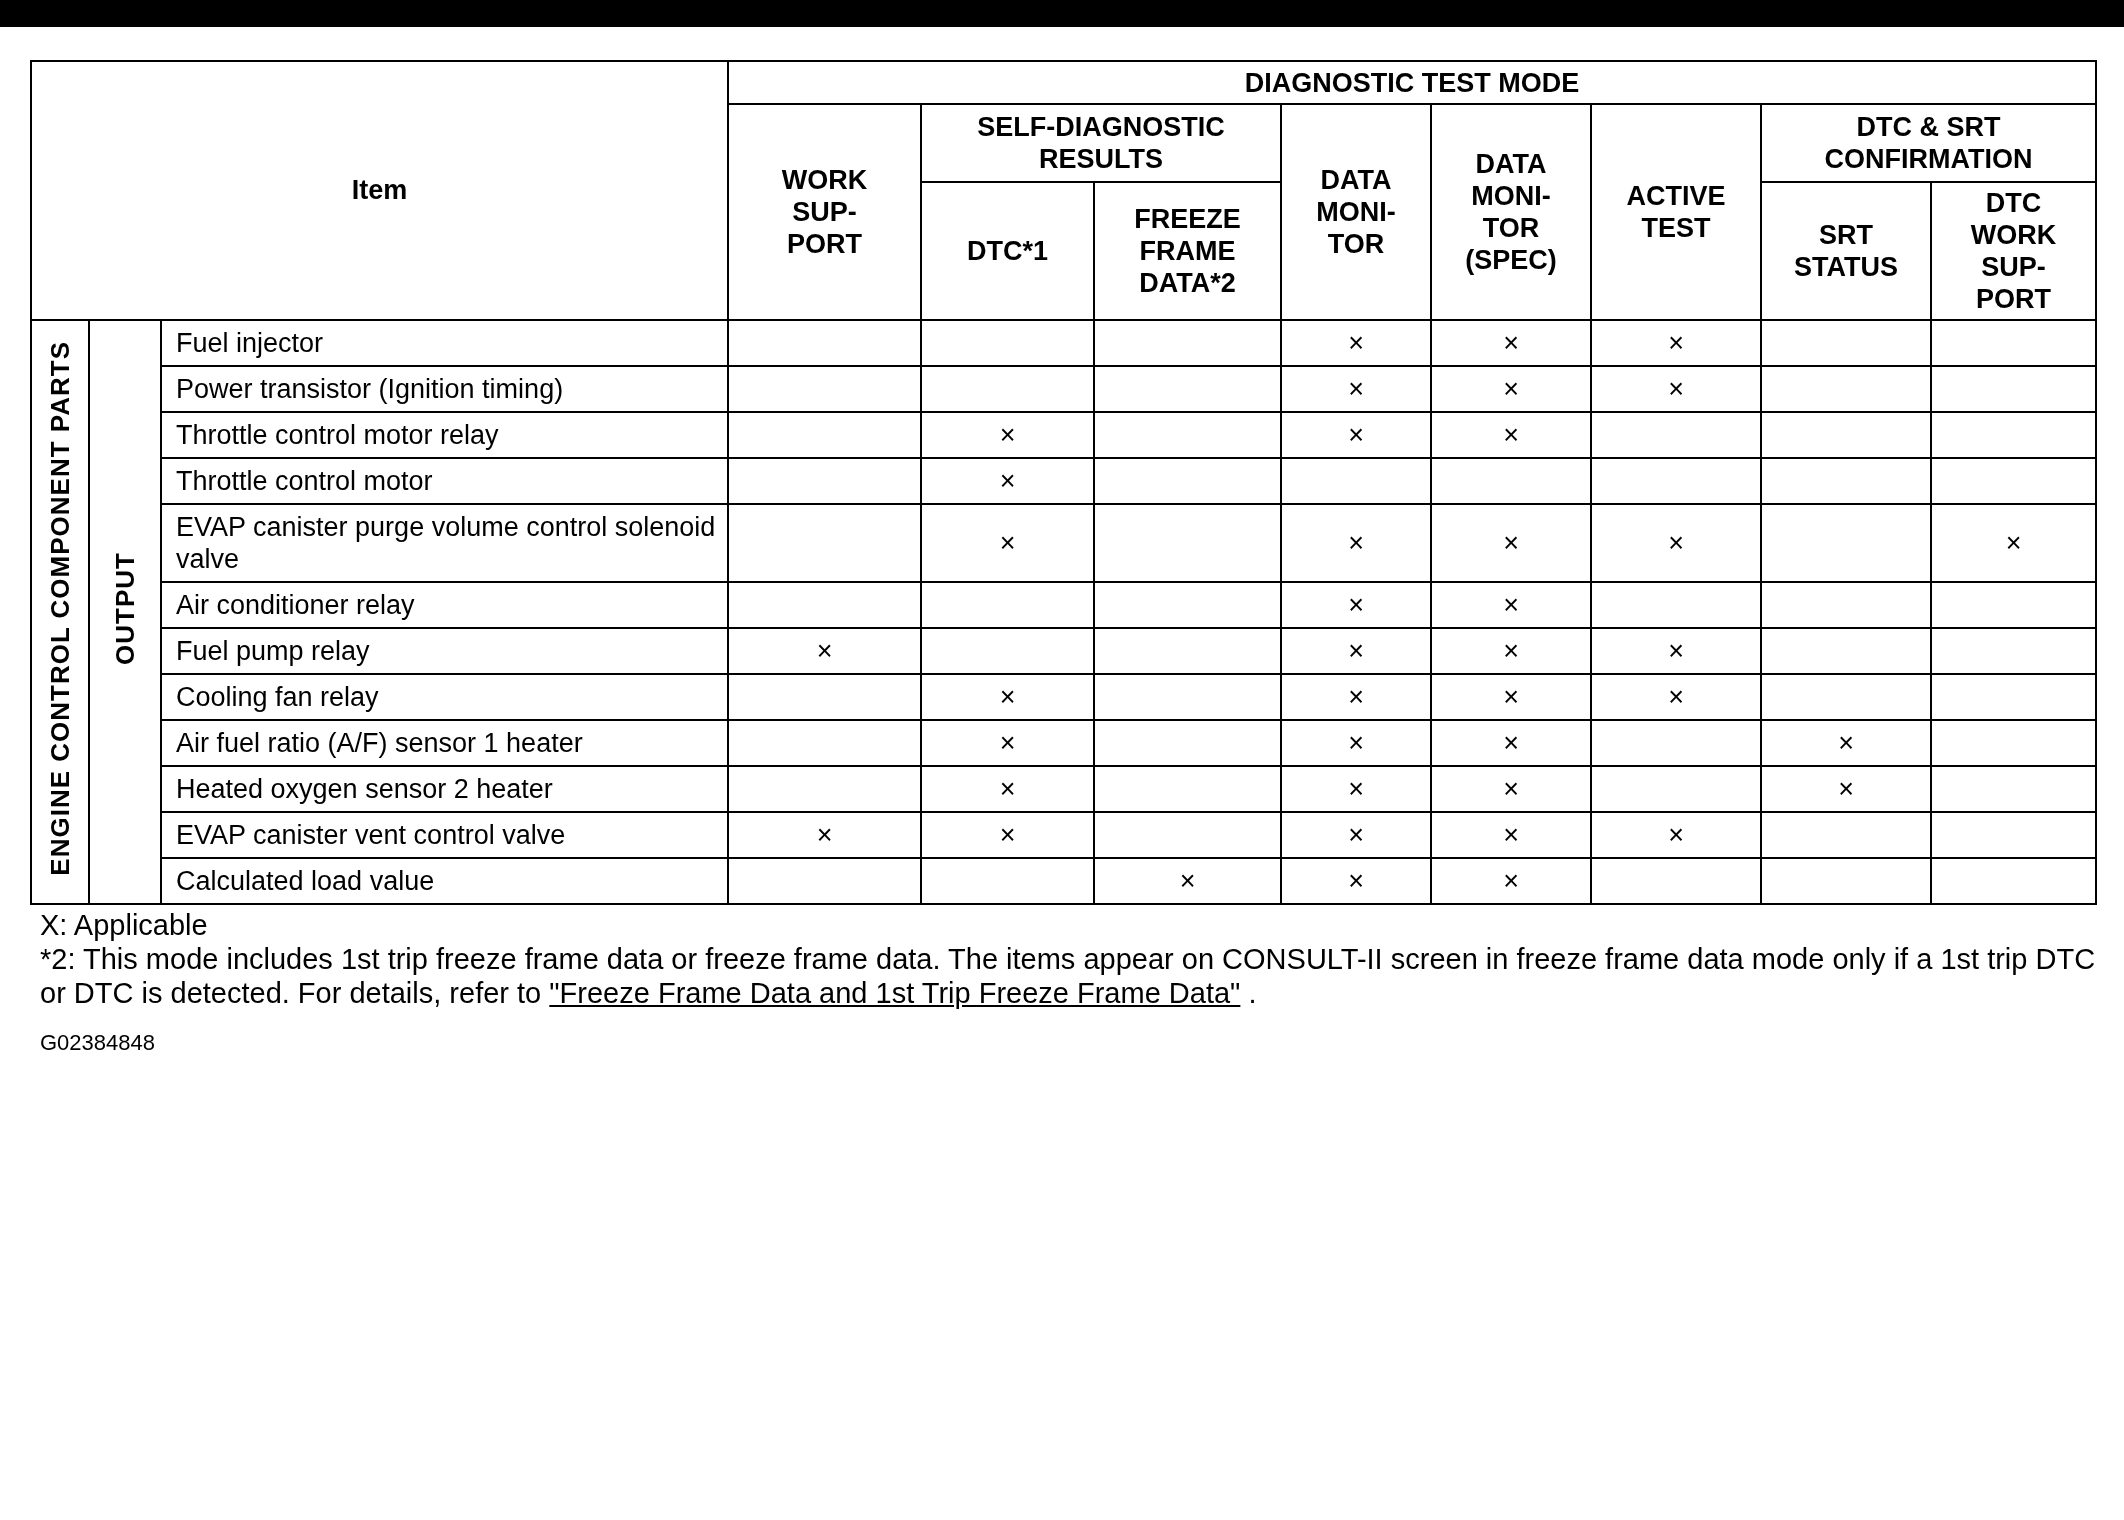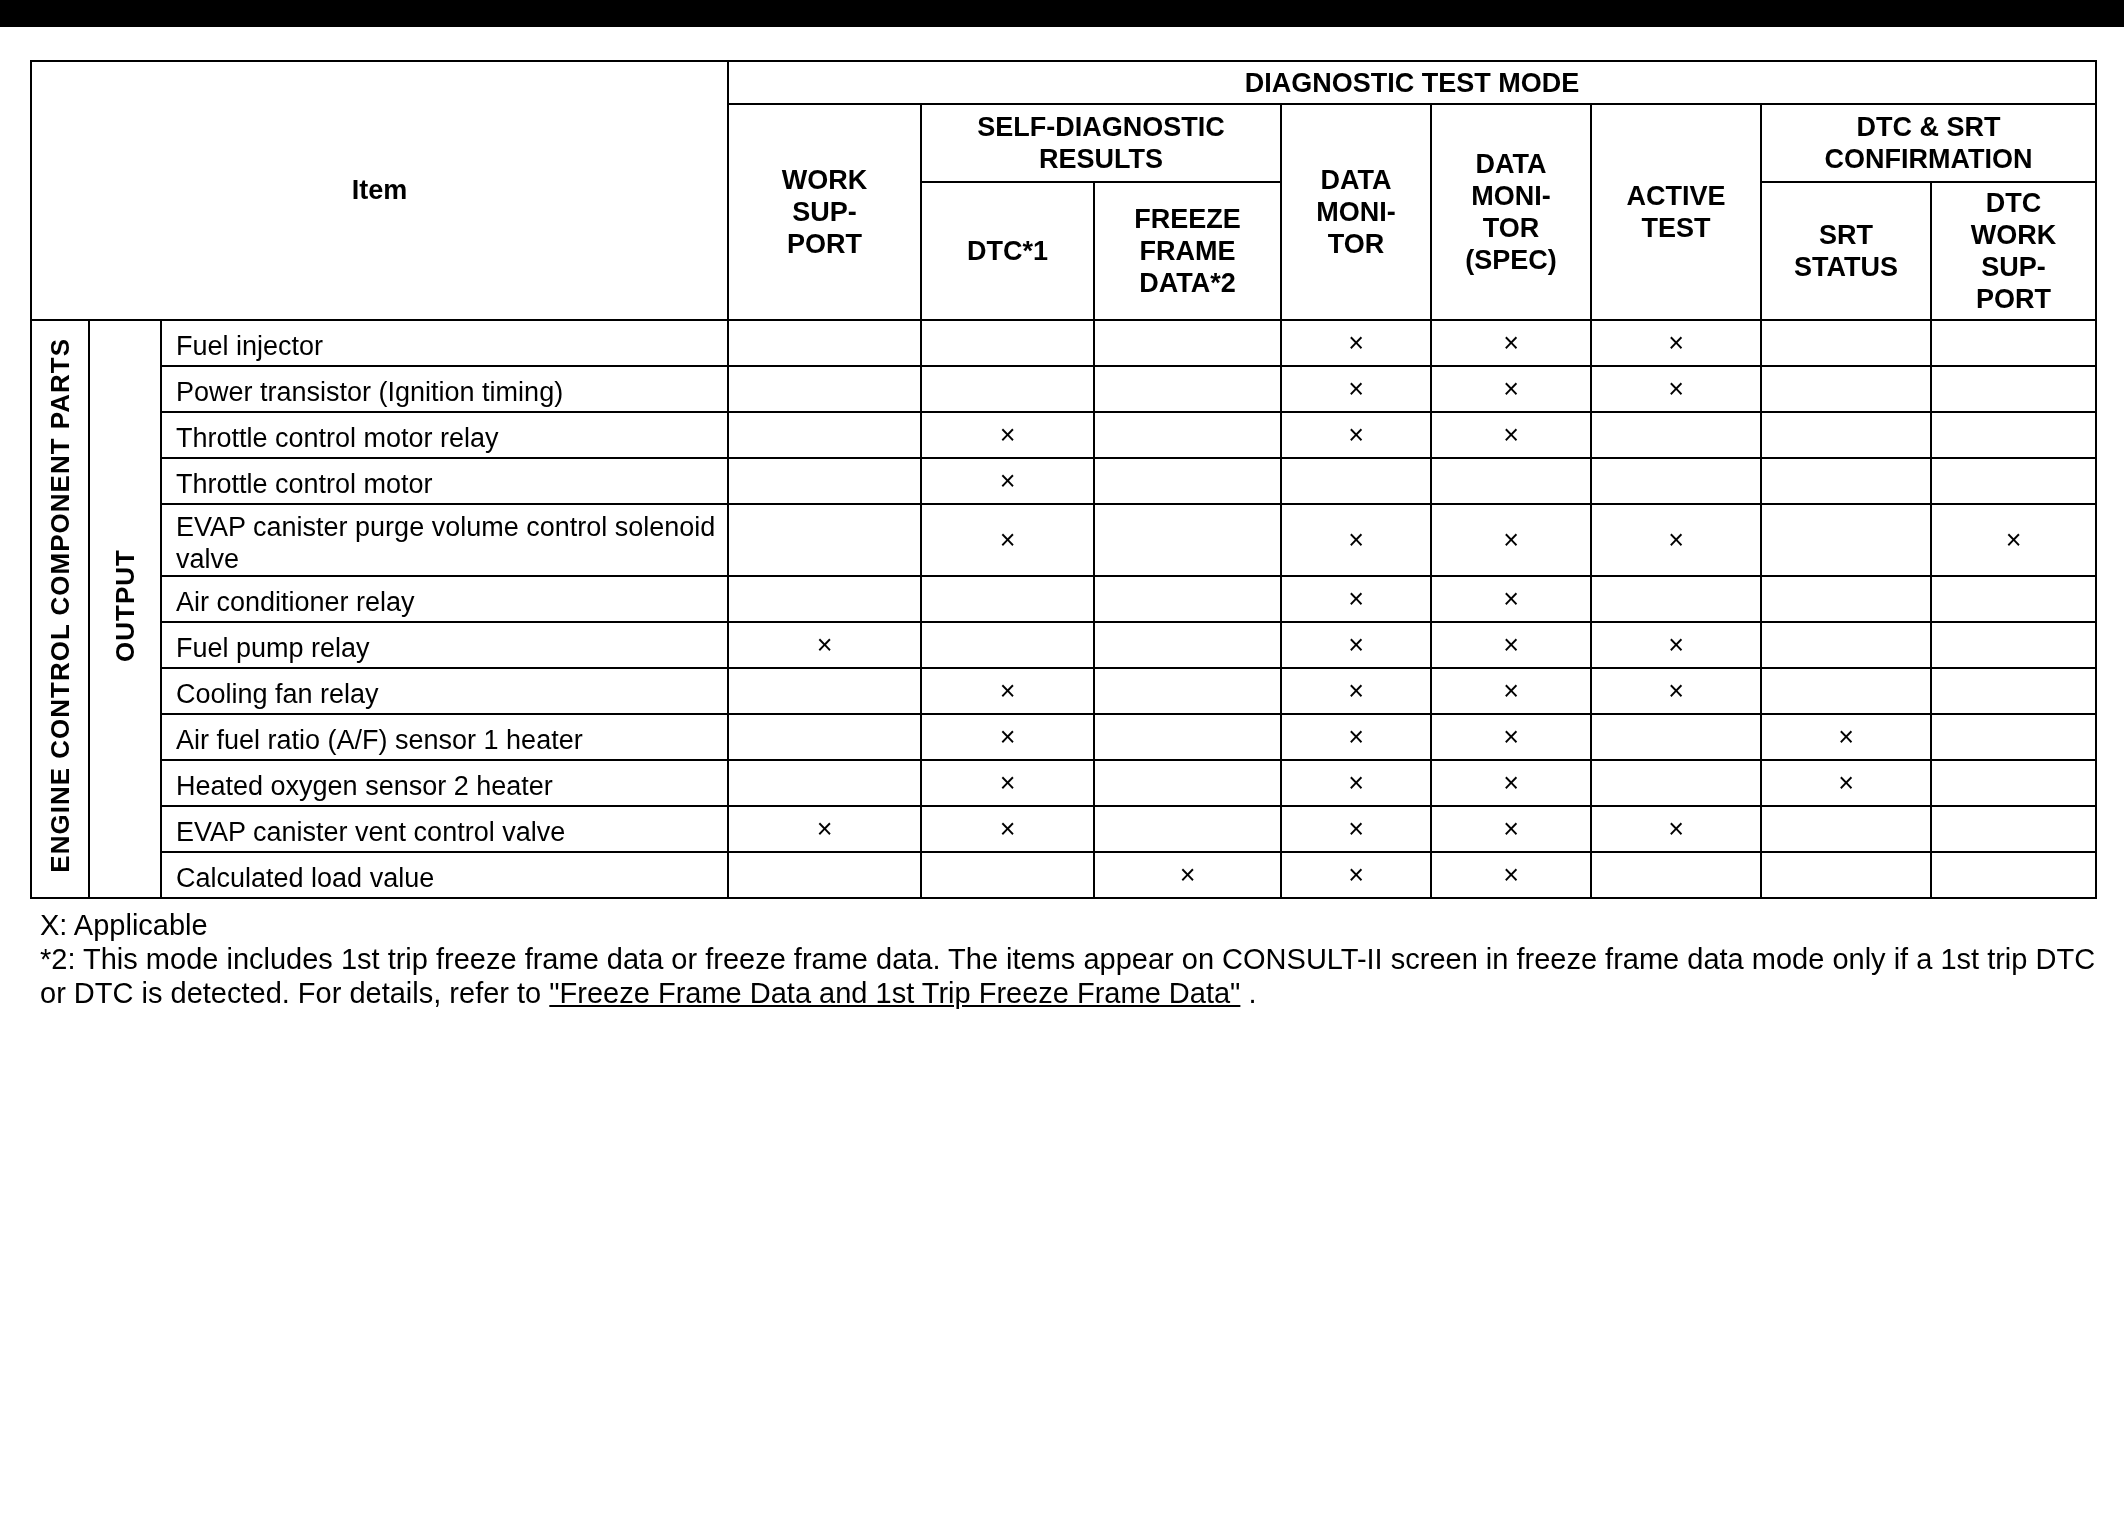--- a/index.html
+++ b/index.html
@@ -46,21 +46,21 @@
   }
   th.corner {
     font-weight: bold;
     text-align: center;
     font-size: 28px;
     margin-top: 8px;
   }
   tbody tr { height: 46px; }
   td.item {
     text-align: left;
-    padding: 6px 10px 0 14px;
+    padding: 6px 10px 6px 14px;
     line-height: 32px;
   }
   td.mark {
     text-align: center;
     font-size: 27px;
   }
   th.vlabel {
     text-align: center;
     vertical-align: middle;
     padding: 0;
@@ -281,13 +281,14 @@
         <td class="mark"></td>
         <td class="mark"></td>
         <td class="mark"></td>
       </tr>
     </tbody>
 </table>
 
 <div class="notes">
   <p>X: Applicable</p>
   <p><span>*2: This mode includes 1st trip freeze frame data or freeze frame data. The items appear on CONSULT-II screen in freeze frame data mode only if a 1st trip DTC or DTC is detected. For details, refer to </span><span class="link">"Freeze Frame Data and 1st Trip Freeze Frame Data"</span><span> .</span></p>
+  <div class="figure-id">G02384848</div>
 </div>
 
 </body></html>

